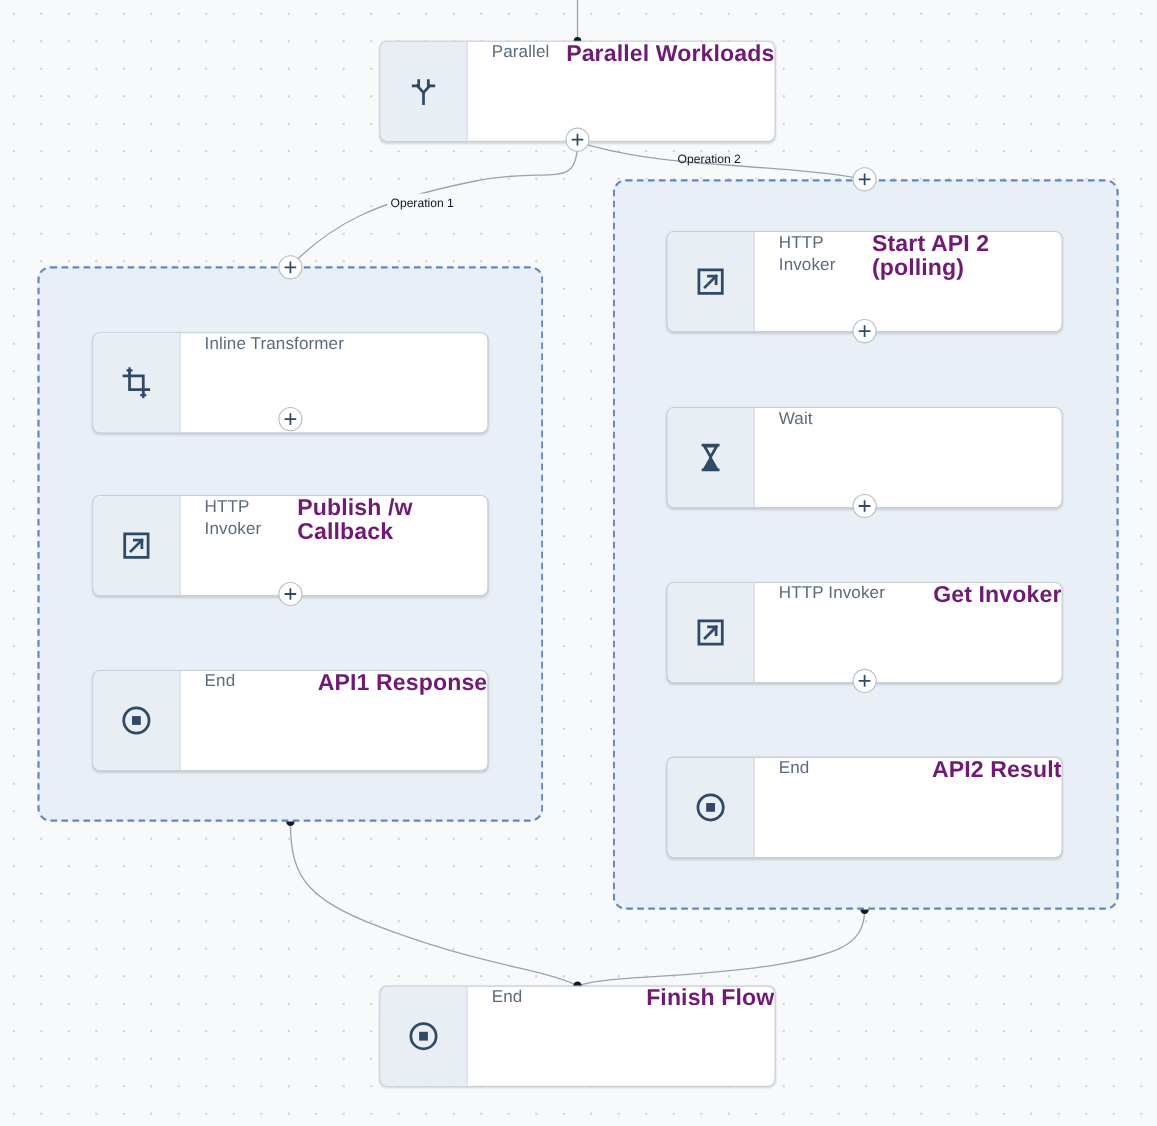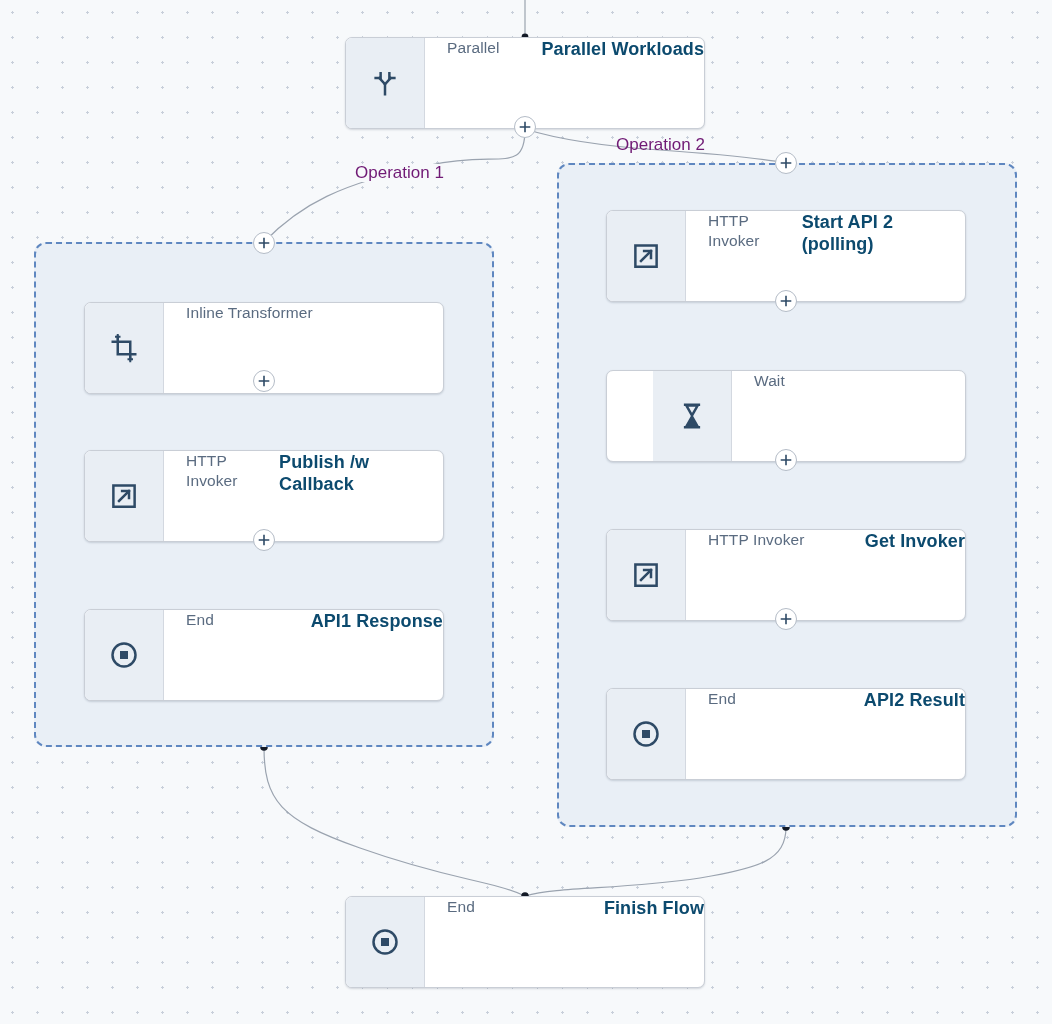--- a/index.html
+++ b/index.html
@@ -68,22 +68,22 @@
     padding-left: 22px;
   }
   .node-type {
     color: #5a6b80;
     font-size: 15.5px;
     line-height: 20px;
     letter-spacing: 0.1px;
     margin-bottom: 4px;
   }
   .node-title {
-    color: #0c4a6e;
-    font-size: 18px;
+    color: #701a75;
+    font-size: 21px;
     font-weight: bold;
     line-height: 22px;
     letter-spacing: 0.1px;
   }
   
   .plus {
     position: absolute;
     width: 22px;
     height: 22px;
     box-sizing: border-box;
@@ -91,22 +91,22 @@
     border-radius: 50%;
     background: #ffffff;
     display: flex;
     align-items: center;
     justify-content: center;
   }
   .plus svg { display: block; }
   
   .edge-label {
     position: absolute;
-    color: #701a75;
-    font-size: 17px;
+    color: #0f172a;
+    font-size: 11px;
     line-height: 18px;
     background: #f7f9fb;
     padding: 0 3px;
     white-space: nowrap;
     text-align: right;
   }
   .edge-label.on-scope { background: transparent; }
 </style>
 </head>
 <body>
@@ -212,21 +212,21 @@
       <path d="M8 16 L16 8"></path>
         <path d="M10.5 8 L16 8 L16 13.5"></path>
     </svg>
   </div>
   <div class="node-body">
     <div class="node-type">HTTP Invoker</div>
     <div class="node-title">Start API 2 (polling)</div>
   </div>
 </div>
 
-<div class="node" style="left:606px; top:370px; width:360px; height:92px;padding-left:46px;">
+<div class="node" style="left:606px; top:370px; width:360px; height:92px;">
   <div class="node-icon">
     <svg width="30" height="30" viewBox="0 0 24 24" fill="none" stroke="#2e4a66" stroke-width="2" stroke-linejoin="miter">
       <path d="M6.5 3 L17.5 3" stroke-linecap="square"></path>
       <path d="M6.5 21 L17.5 21" stroke-linecap="square"></path>
       <path d="M7.5 3.6 L16.5 3.6 L12 11.5 Z" fill="none"></path>
       <path d="M12 12.5 L16.5 20.4 L7.5 20.4 Z" fill="#2e4a66"></path>
     </svg>
   </div>
   <div class="node-body">
     <div class="node-type">Wait</div>
@@ -266,21 +266,21 @@
       <circle cx="12" cy="12" r="9.2"></circle>
       <rect x="8.8" y="8.8" width="6.4" height="6.4" fill="#2e4a66" stroke="none"></rect>
     </svg>
   </div>
   <div class="node-body">
     <div class="node-type">End</div>
     <div class="node-title">Finish Flow</div>
   </div>
 </div>
 
-<div class="edge-label" style="left:352px; top:164px;">Operation 1</div>
+<div class="edge-label" style="left:352px; top:176px;">Operation 1</div>
 <div class="edge-label on-scope" style="left:613px; top:136px;">Operation 2</div>
 
 <div class="plus" style="left:514px; top:116px;">
   <svg width="12" height="12" viewBox="0 0 12 12" stroke="#2e4a66" stroke-width="1.6" stroke-linecap="square">
     <path d="M6 1.5 L6 10.5 M1.5 6 L10.5 6"></path>
     </svg>
 </div>
 <div class="plus" style="left:253px; top:232px;">
   <svg width="12" height="12" viewBox="0 0 12 12" stroke="#2e4a66" stroke-width="1.6" stroke-linecap="square">
     <path d="M6 1.5 L6 10.5 M1.5 6 L10.5 6"></path>

